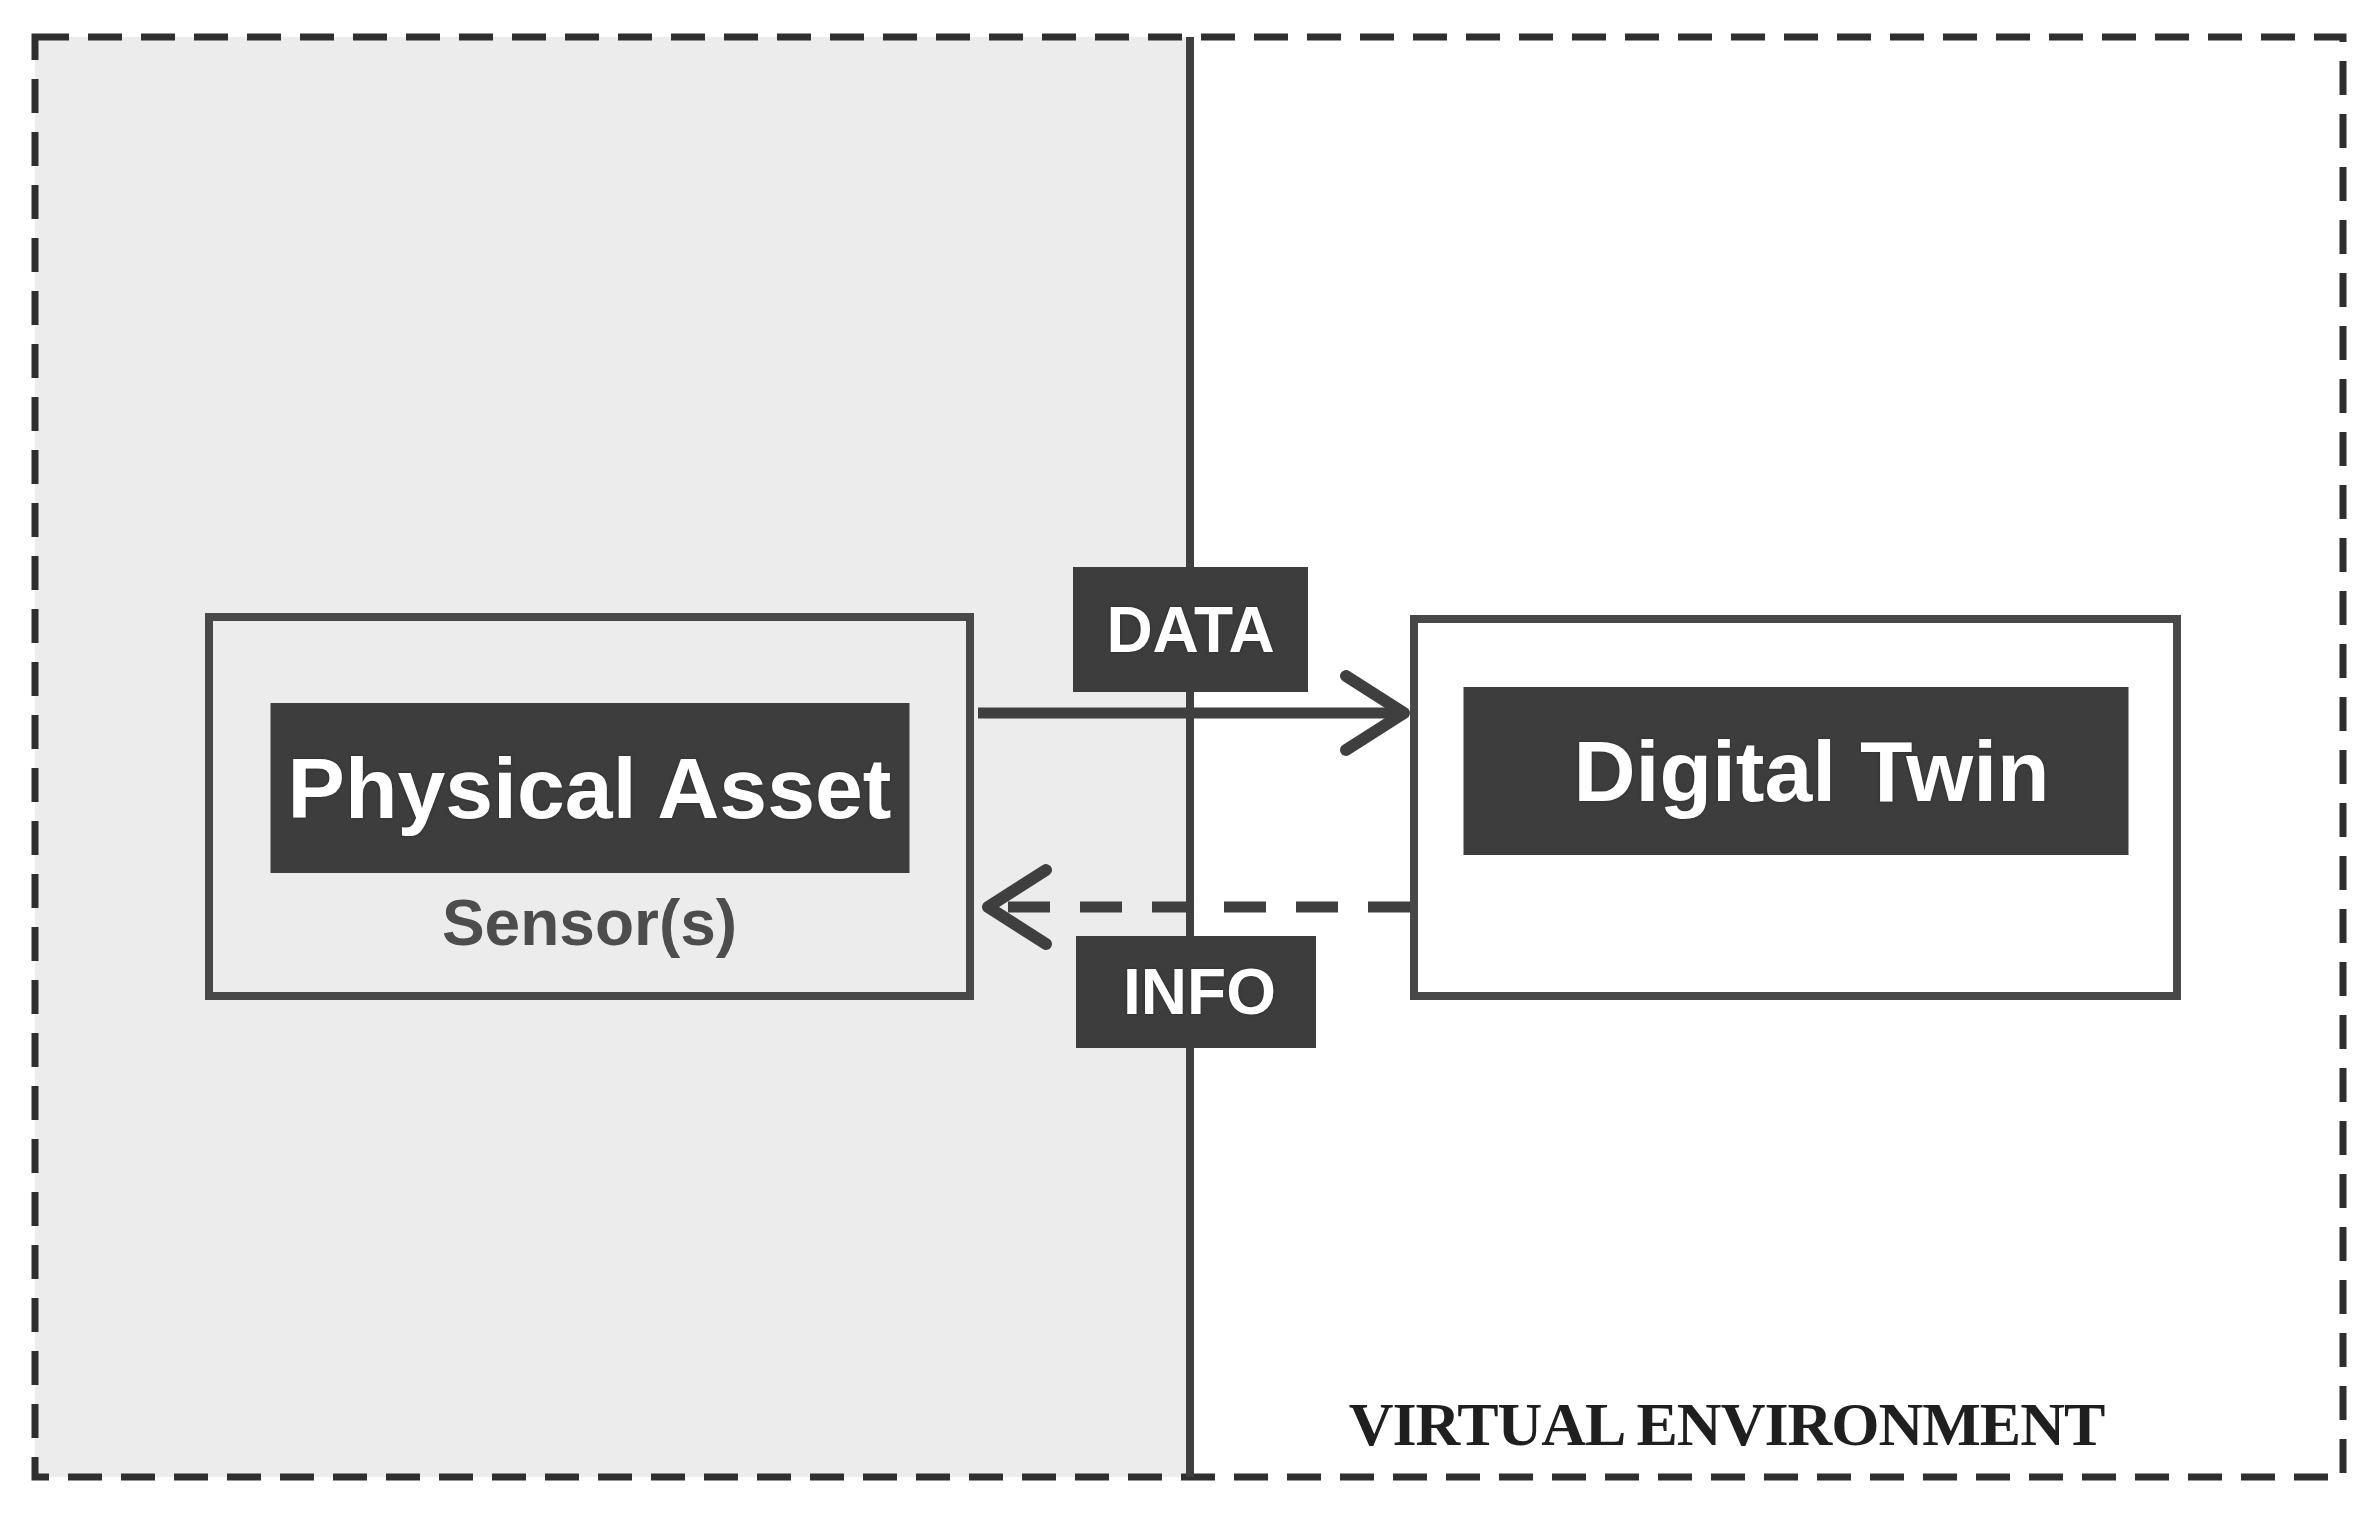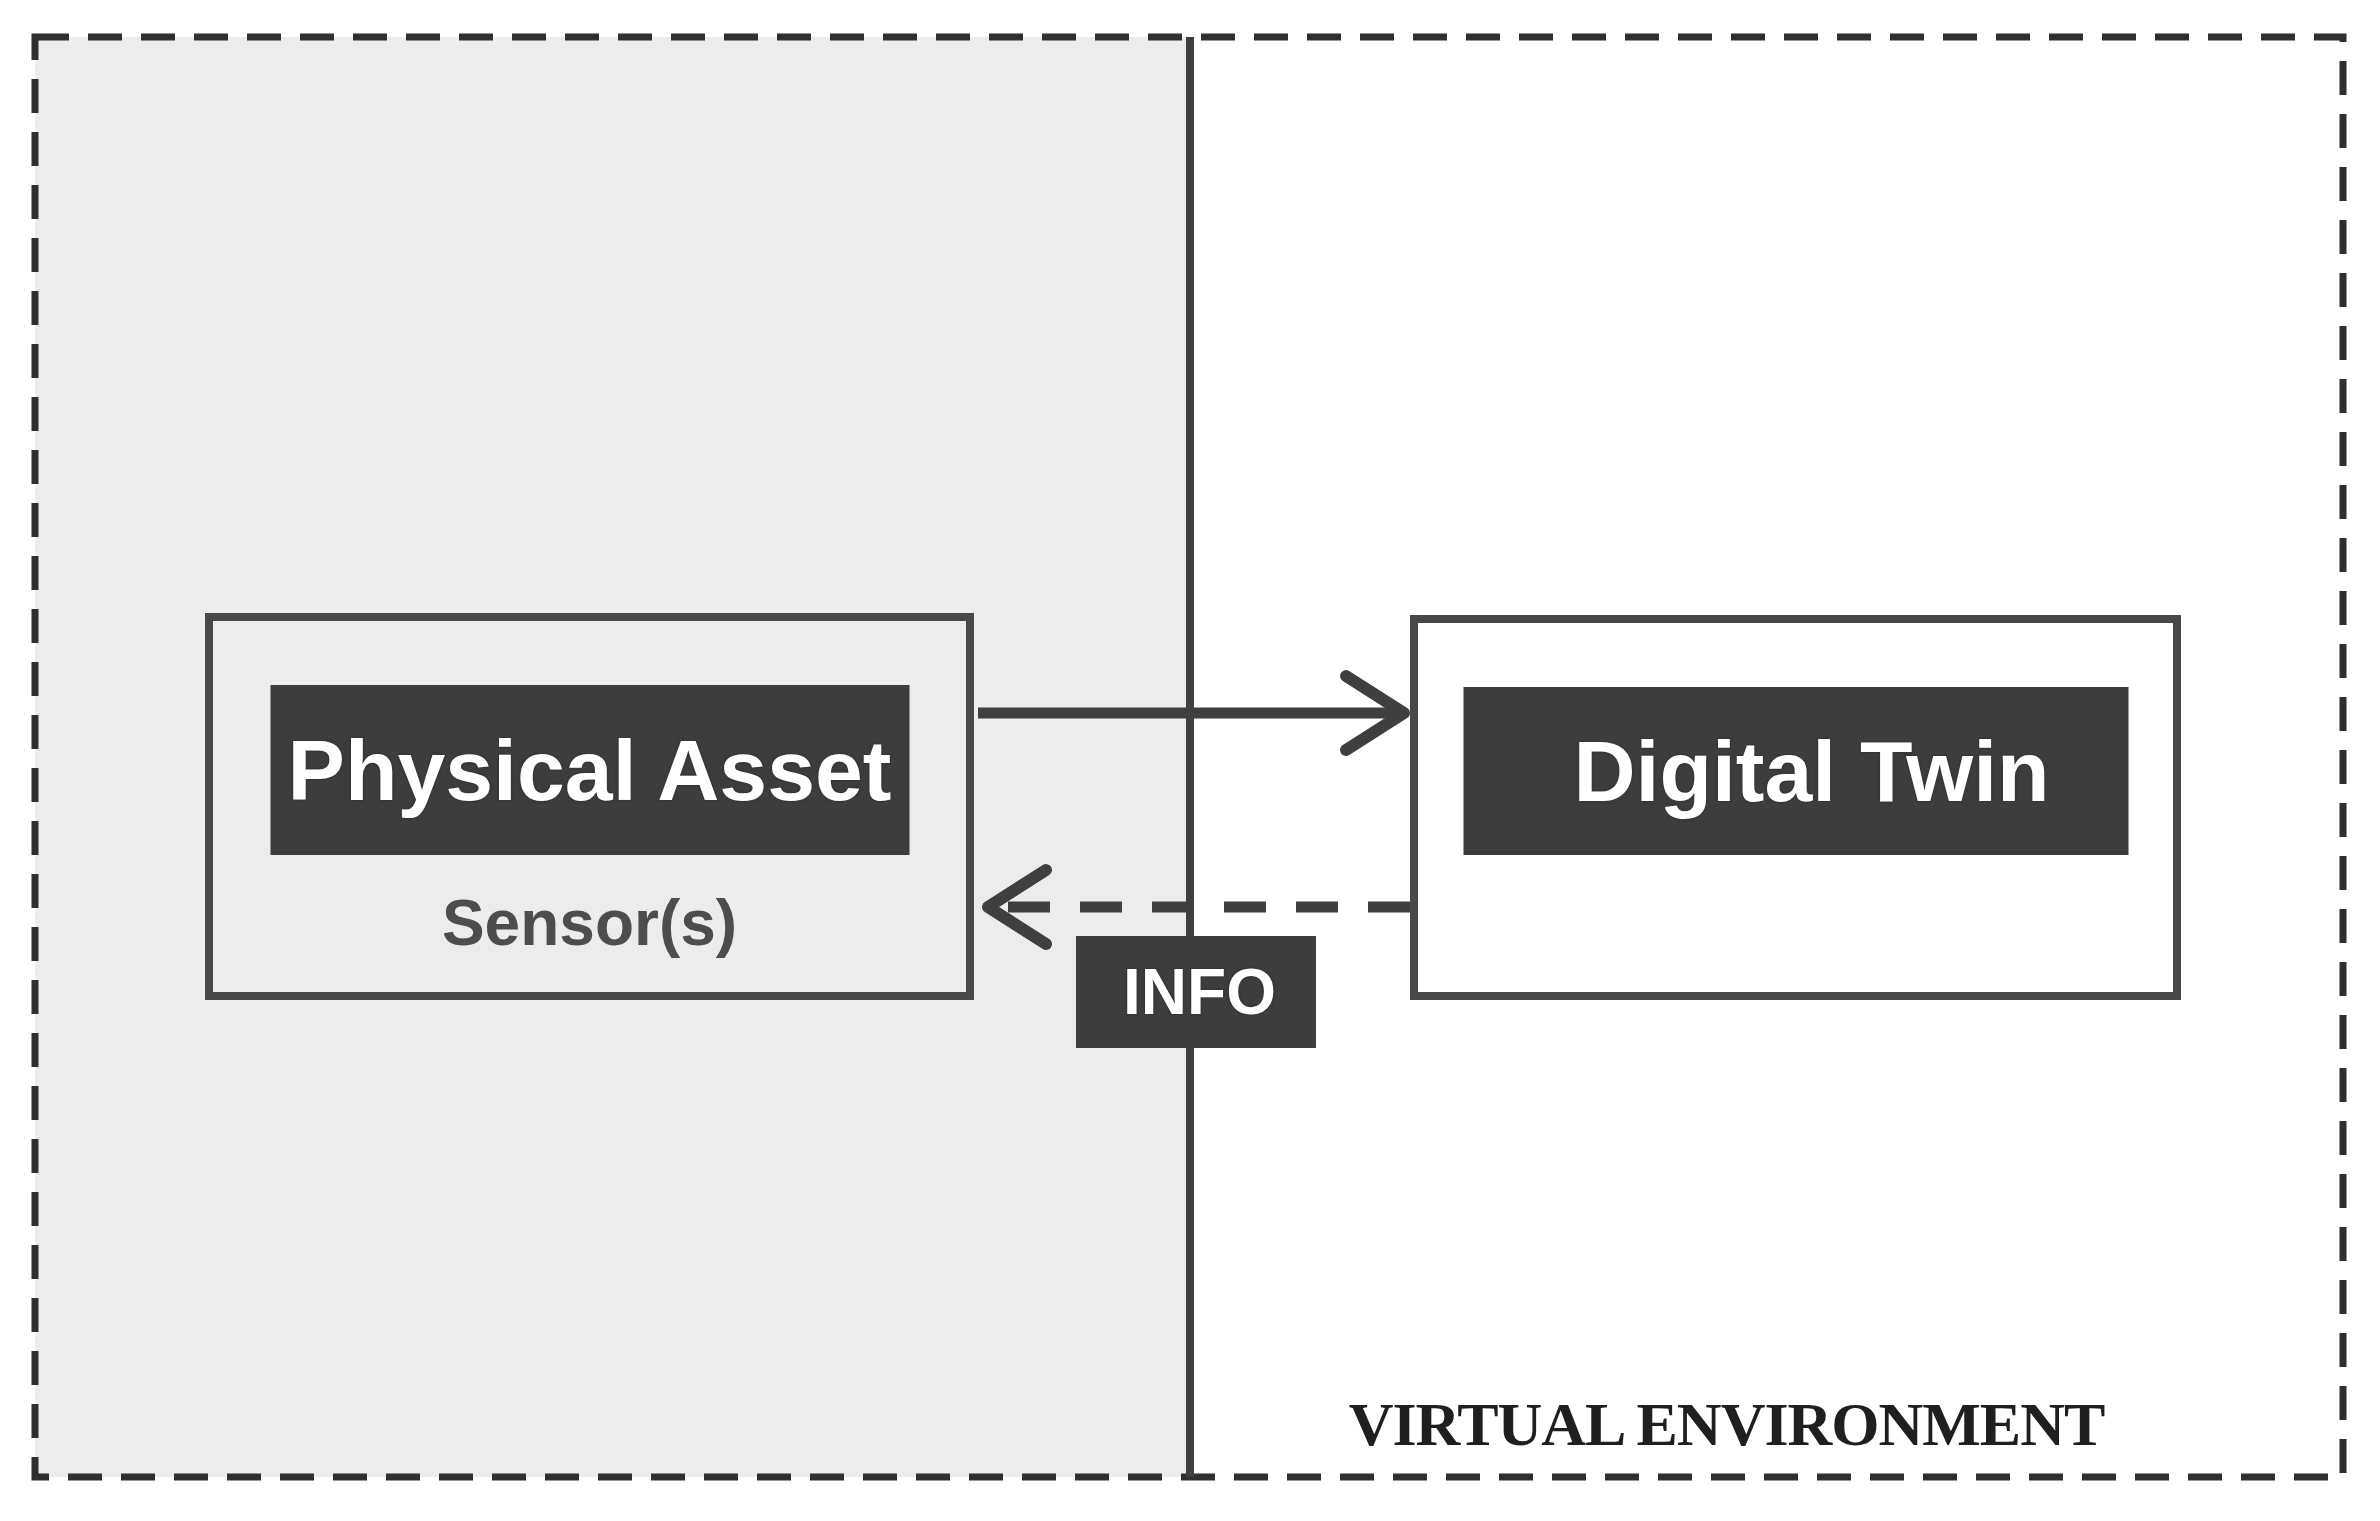--- a/index.html
+++ b/index.html
@@ -56,21 +56,21 @@
     display: flex;
     align-items: center;
     justify-content: center;
     color: #ffffff;
     font-weight: bold;
     font-size: 86px;
     letter-spacing: 0px;
     white-space: nowrap;
     text-shadow: 0 0 3px rgba(0,0,0,0.35);
   }
-  .physical .title-plate { width: 639px; height: 170px; }
+  .physical .title-plate { width: 639px; height: 170px; margin-top: 18px; }
   .virtual  .title-plate { width: 633px; height: 168px; padding-left: 32px; }
   .subtitle {
     position: absolute;
     left: 0;
     width: 100%;
     top: 262px;
     height: 80px;
     line-height: 80px;
     text-align: center;
     color: #4d4d4d;
@@ -152,17 +152,18 @@
       <line x1="978" y1="713" x2="1396" y2="713" stroke="#3f3f3f" stroke-width="11"></line>
       <path d="M1346,676 L1404,713 L1346,750" fill="none" stroke="#3f3f3f" stroke-width="12" stroke-linecap="round" stroke-linejoin="round"></path>
     </g>
 
     <g>
       <line x1="1410" y1="907" x2="1000" y2="907" stroke="#3f3f3f" stroke-width="11" stroke-dasharray="42 30"></line>
       <path d="M1046,870 L988,907 L1046,944" fill="none" stroke="#3f3f3f" stroke-width="12" stroke-linecap="round" stroke-linejoin="round"></path>
     </g>
   </svg>
 
+  <div class="flow-tag data">DATA</div>
   <div class="flow-tag info">INFO</div>
 
   <div class="env-label virtual">VIRTUAL ENVIRONMENT</div>
 
 </div>
 
 </body></html>

